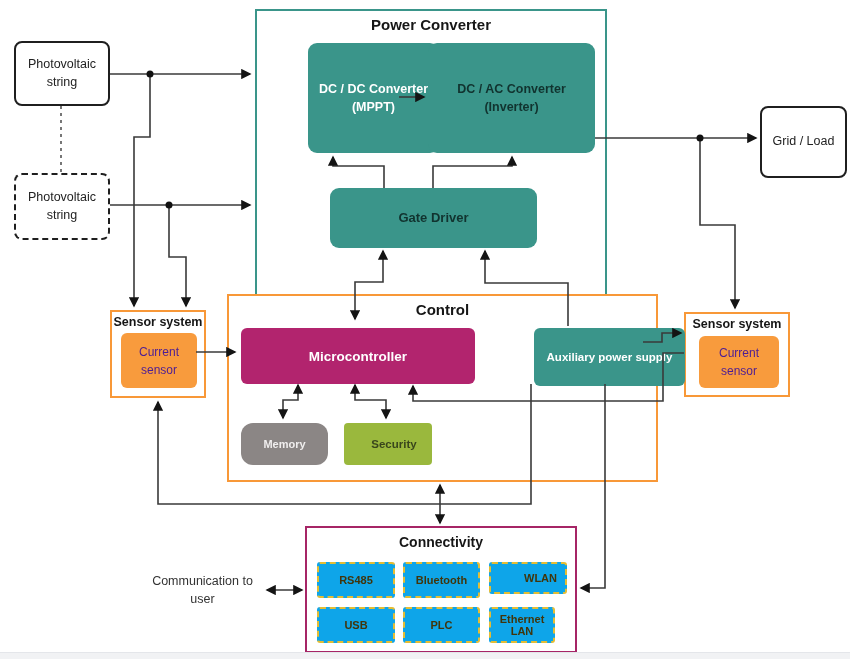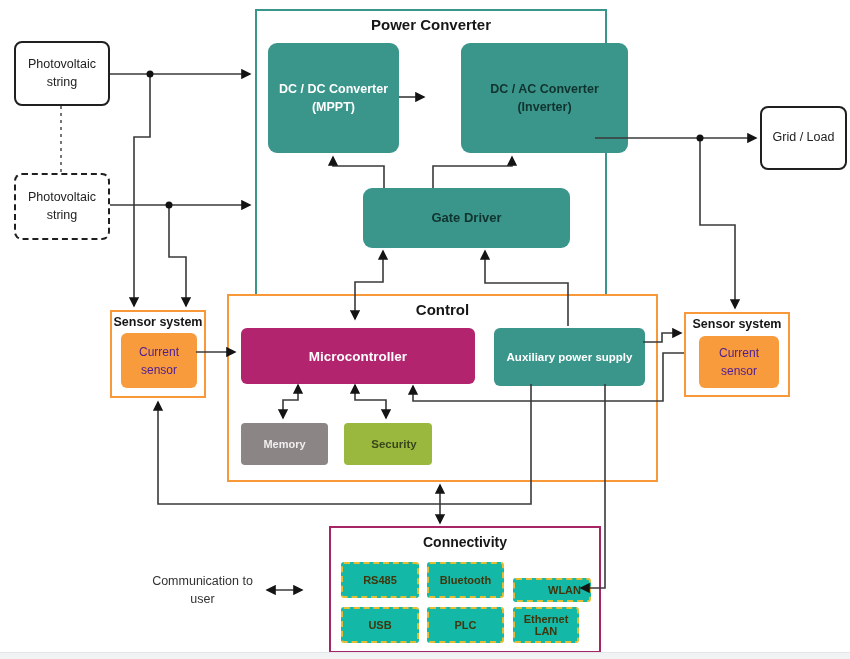--- a/index.html
+++ b/index.html
@@ -11,27 +11,27 @@
 
   
   .group-teal{border:2px solid #3a958a;background:#ffffff;}
   .group-orange{border:2px solid #f89838;background:#ffffff;}
   .group-magenta{border:2px solid #a62566;background:#ffffff;}
   .group-title{position:absolute;left:0;right:0;top:5px;text-align:center;
                font-weight:700;color:#161616;}
 
   
   .blk-teal{background:#3a958a;border-radius:9px;}
-  .blk-teal-white{color:#ffffff;font-weight:700;font-size:12.5px;line-height:1.45;}
-  .blk-teal-dark{color:#11332f;font-weight:700;font-size:12.5px;line-height:1.45;margin-left:33px;}
+  .blk-teal-white{color:#ffffff;font-weight:700;font-size:12.5px;line-height:1.45;margin-left:40px;}
+  .blk-teal-dark{color:#11332f;font-weight:700;font-size:12.5px;line-height:1.45;}
   .blk-magenta{background:#b2246e;border-radius:6px;color:#ffffff;font-weight:700;font-size:13.5px;}
-  .blk-gray{background:#8b8685;border-radius:4px;color:#f0eeee;font-weight:700;font-size:11px;}
+  .blk-gray{background:#8b8685;border-radius:12px;color:#f0eeee;font-weight:700;font-size:11px;}
   .blk-green{background:#9ab83d;border-radius:4px;color:#39461c;font-weight:700;font-size:11.5px;padding-left:12px;}
   .blk-orangefill{background:#f89b3d;border-radius:6px;color:#4c1d95;font-size:12px;line-height:1.5;}
-  .chip{background:#14b8a6;border:2px dashed #e4bd34;border-radius:3px;
+  .chip{background:#0ea5e9;border:2px dashed #e4bd34;border-radius:3px;
         color:#41350b;font-weight:700;font-size:11px;}
 
   .plainbox{background:#ffffff;border:2px solid #1f1f1f;border-radius:8px;
             color:#222222;font-size:12.5px;line-height:1.4;}
   .dashedbox{border-style:dashed;}
 
   .note{color:#333333;font-size:12.5px;line-height:1.4;text-align:center;}
 
   #footer-band{position:absolute;left:0;right:0;bottom:0;height:6px;
                background:#f1f2f4;border-top:1px solid #e4e6ea;}
@@ -40,21 +40,21 @@
 </head>
 <body>
 
 <div id="stage">
 
   <div class="abs plainbox center ml" style="left:14px;top:41px;width:96px;height:65px;">Photovoltaic
 string</div>
   <div class="abs plainbox dashedbox center ml" style="left:14px;top:173px;width:96px;height:67px;">Photovoltaic
 string</div>
 
-  <div class="abs plainbox center" style="left:760px;top:106px;width:87px;height:64px;">Grid / Load</div>
+  <div class="abs plainbox center" style="left:760px;top:106px;width:87px;height:72px;">Grid / Load</div>
 
   <div class="abs group-teal" style="left:255px;top:9px;width:352px;height:288px;">
     <div class="group-title" style="font-size:15px;">Power Converter</div>
     <div class="abs blk-teal blk-teal-white center ml" style="left:11px;top:32px;width:131px;height:110px;">DC / DC Converter
 (MPPT)</div>
     <div class="abs blk-teal blk-teal-dark center ml" style="left:171px;top:32px;width:167px;height:110px;">DC / AC Converter
 (Inverter)</div>
     <div class="abs blk-teal blk-teal-dark center" style="left:73px;top:177px;width:207px;height:60px;font-size:13px;">Gate Driver</div>
   </div>
 
@@ -71,25 +71,25 @@
   </div>
 
   <div class="abs group-orange" style="left:227px;top:294px;width:431px;height:188px;">
     <div class="group-title" style="font-size:15px;">Control</div>
     <div class="abs blk-magenta center" style="left:12px;top:32px;width:234px;height:56px;">Microcontroller</div>
     <div class="abs blk-teal center blk-teal-white" style="left:265px;top:32px;width:151px;height:58px;font-size:11.5px;border-radius:6px;">Auxiliary power supply</div>
     <div class="abs blk-gray center" style="left:12px;top:127px;width:87px;height:42px;">Memory</div>
     <div class="abs blk-green center" style="left:115px;top:127px;width:88px;height:42px;">Security</div>
   </div>
 
-  <div class="abs group-magenta" style="left:305px;top:526px;width:272px;height:127px;margin-left:24px;">
+  <div class="abs group-magenta" style="left:305px;top:526px;width:272px;height:127px;">
     <div class="group-title" style="font-size:14px;top:6px;">Connectivity</div>
     <div class="abs chip center" style="left:10px;top:34px;width:78px;height:36px;">RS485</div>
     <div class="abs chip center" style="left:96px;top:34px;width:77px;height:36px;">Bluetooth</div>
-    <div class="abs chip center" style="left:182px;top:50px;width:78px;height:24px;padding-left:25px;">WLAN</div>
+    <div class="abs chip center" style="left:182px;top:34px;width:78px;height:32px;padding-left:25px;">WLAN</div>
     <div class="abs chip center" style="left:10px;top:79px;width:78px;height:36px;">USB</div>
     <div class="abs chip center" style="left:96px;top:79px;width:77px;height:36px;">PLC</div>
     <div class="abs chip center" style="left:182px;top:79px;width:66px;height:36px;">Ethernet LAN</div>
   </div>
 
   <div class="abs note ml" style="left:140px;top:573px;width:125px;">Communication to
 user</div>
 
   <svg width="850" height="659" viewBox="0 0 850 659">
     <defs>

